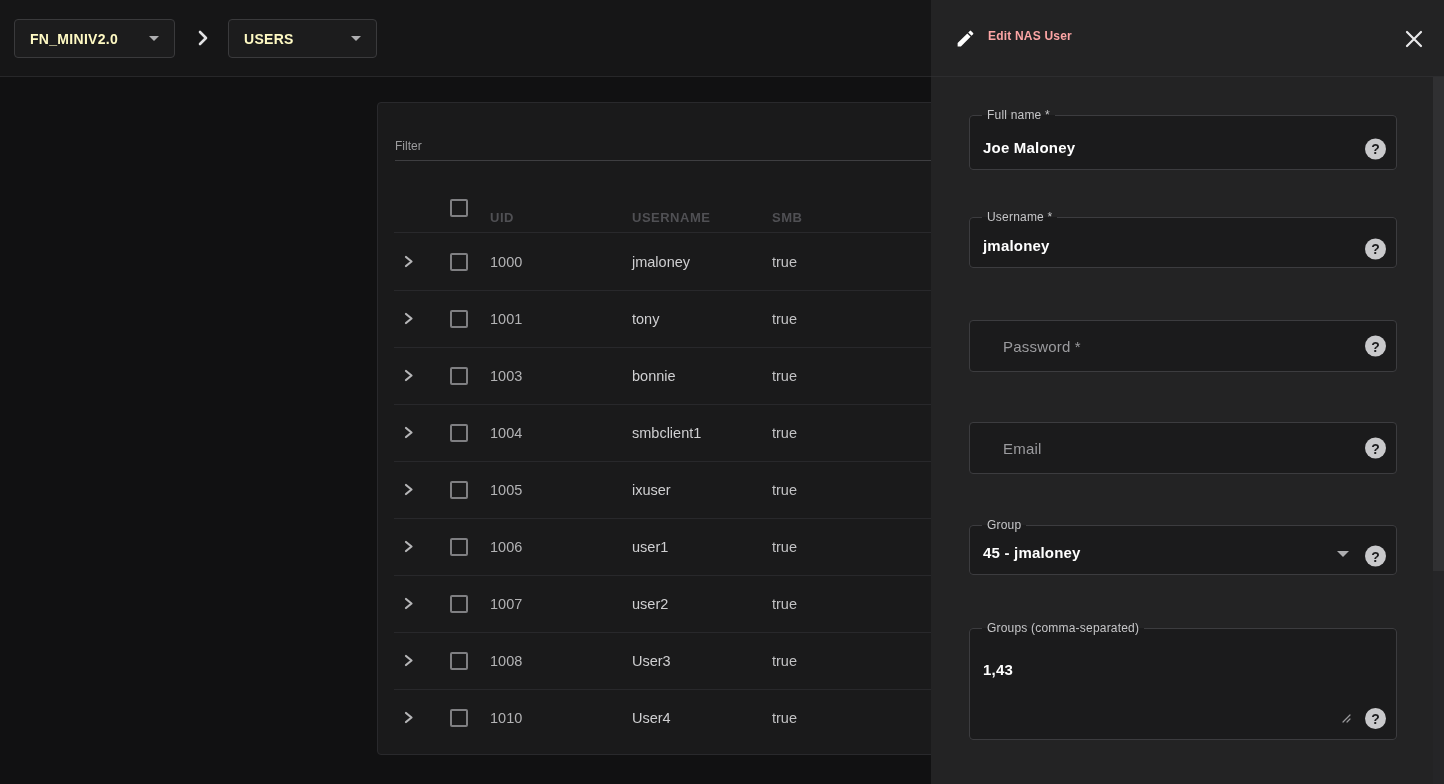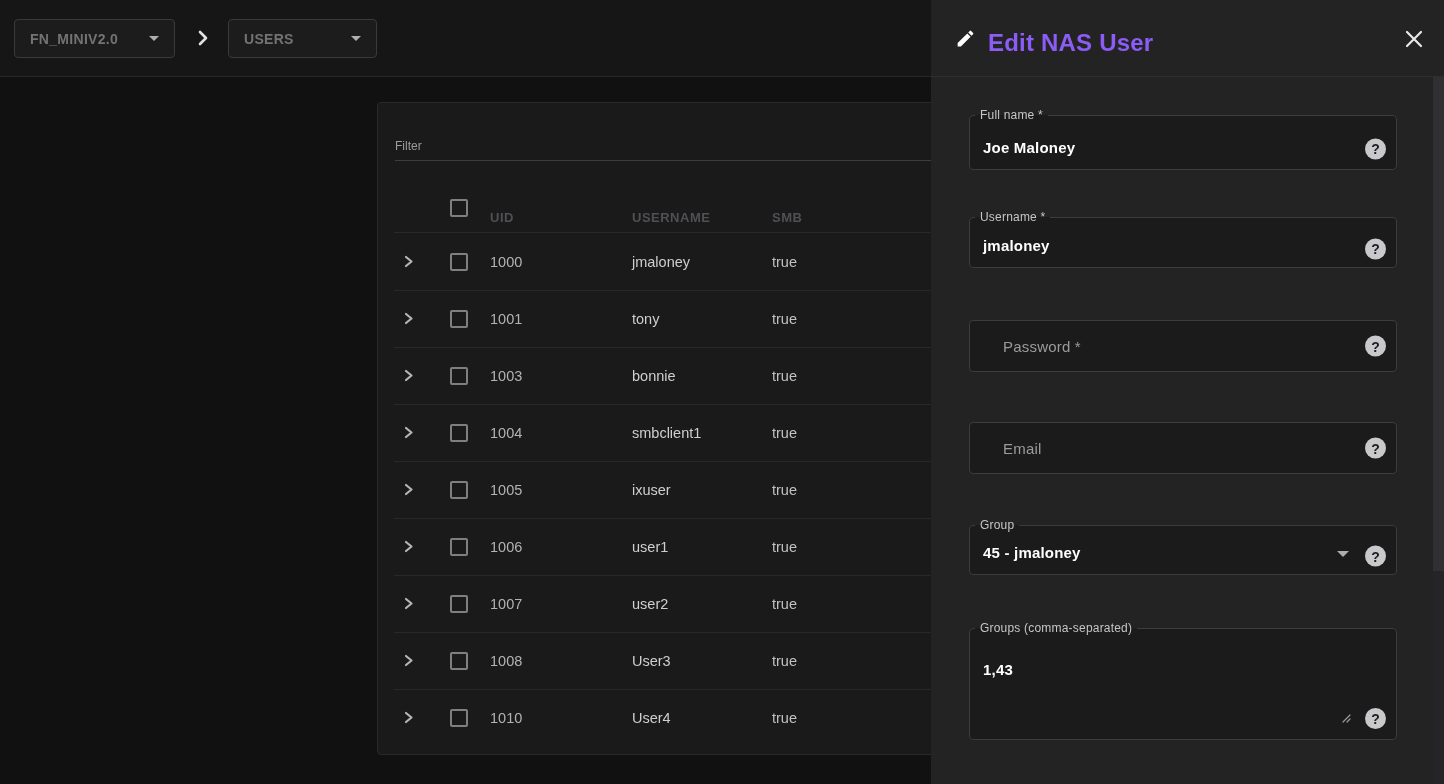--- a/index.html
+++ b/index.html
@@ -5,21 +5,21 @@
   * { margin:0; padding:0; box-sizing:border-box; }
   html,body { width:1444px; height:784px; overflow:hidden; background:#101011;
     font-family:"Liberation Sans", sans-serif; }
   .stage { position:relative; width:1444px; height:784px; background:#111112; }
 
   
   .topbar { position:absolute; left:0; top:0; width:1444px; height:77px;
     background:#161617; border-bottom:1px solid #272729; }
   .crumb-btn { position:absolute; top:19px; height:39px; display:flex; align-items:center;
     justify-content:space-between; padding:0 15px; background:#1c1c1d; border:1px solid #3a3a3c;
-    border-radius:4px; color:#737373; font-size:14px; font-weight:700; letter-spacing:.3px;
+    border-radius:4px; color:#fef9c3; font-size:14px; font-weight:700; letter-spacing:.3px;
     cursor:pointer; }
   .crumb-btn.first { left:14px; width:161px; }
   .crumb-btn.second { left:228px; width:149px; }
   .caret-down { width:0; height:0; border-left:5px solid transparent; border-right:5px solid transparent;
     border-top:5px solid #aeaeb0; margin-left:18px; }
   .crumb-sep { position:absolute; left:195px; top:28px; }
 
   
   .card { position:absolute; left:377px; top:102px; width:690px; height:653px;
     background:#1a1a1b; border:1px solid #29292c; border-radius:4px; }
@@ -41,29 +41,29 @@
   .thead .checkbox { top:38px; transform:none; }
   .cell { position:absolute; top:50%; transform:translateY(-50%); font-size:14.5px; }
   .cell-uid { left:112px; color:#b3b3b5; }
   .cell-username { left:254px; color:#cfcfd1; }
   .cell-smb { left:394px; color:#c2c2c4; }
 
   
   .panel { position:absolute; left:931px; top:0; width:513px; height:784px; background:#232324; }
   .panel-header { position:absolute; left:0; top:0; width:100%; height:77px; border-bottom:1px solid #2d2d2f; }
   .pencil { position:absolute; left:24px; top:28px; }
-  .panel-title { position:absolute; left:57px; top:29px; color:#8b5cf6; font-size:24px; font-weight:800;
+  .panel-title { position:absolute; left:57px; top:29px; color:#fca5a5; font-size:12px; font-weight:800;
     letter-spacing:.2px; }
   .close-btn { position:absolute; left:472px; top:28px; width:22px; height:22px; display:flex;
     align-items:center; justify-content:center; cursor:pointer; }
 
   .field, .field-plain { position:absolute; left:38px; width:428px; background:#1b1b1c;
     border:1px solid #3c3c3f; border-radius:4px; }
   fieldset.field { padding:0; }
-  fieldset.field legend { margin-left:5px; padding:0 5px; font-size:12px; font-weight:500;
+  fieldset.field legend { margin-left:12px; padding:0 5px; font-size:12px; font-weight:500;
     color:#c6c6c8; letter-spacing:.2px; }
   .field-value { position:absolute; left:13px; bottom:13px; color:#ffffff; font-size:15px; font-weight:700;
     letter-spacing:.2px; }
   .field-plain { display:flex; align-items:center;padding-left:20px; }
   .inner-label { margin-left:13px; color:#9b9b9e; font-size:15px; font-weight:500; letter-spacing:.2px; }
   .help-btn { position:absolute; right:10px; top:50%; transform:translateY(-50%); width:21px; height:21px;
     border-radius:50%; background:#c9c9cb; color:#1d1d1f; font-size:14px; font-weight:700;
     display:flex; align-items:center; justify-content:center; cursor:pointer; }
   fieldset .help-btn { top:calc(50% + 3px); }
   .f-fullname { top:108px; height:62px; }

